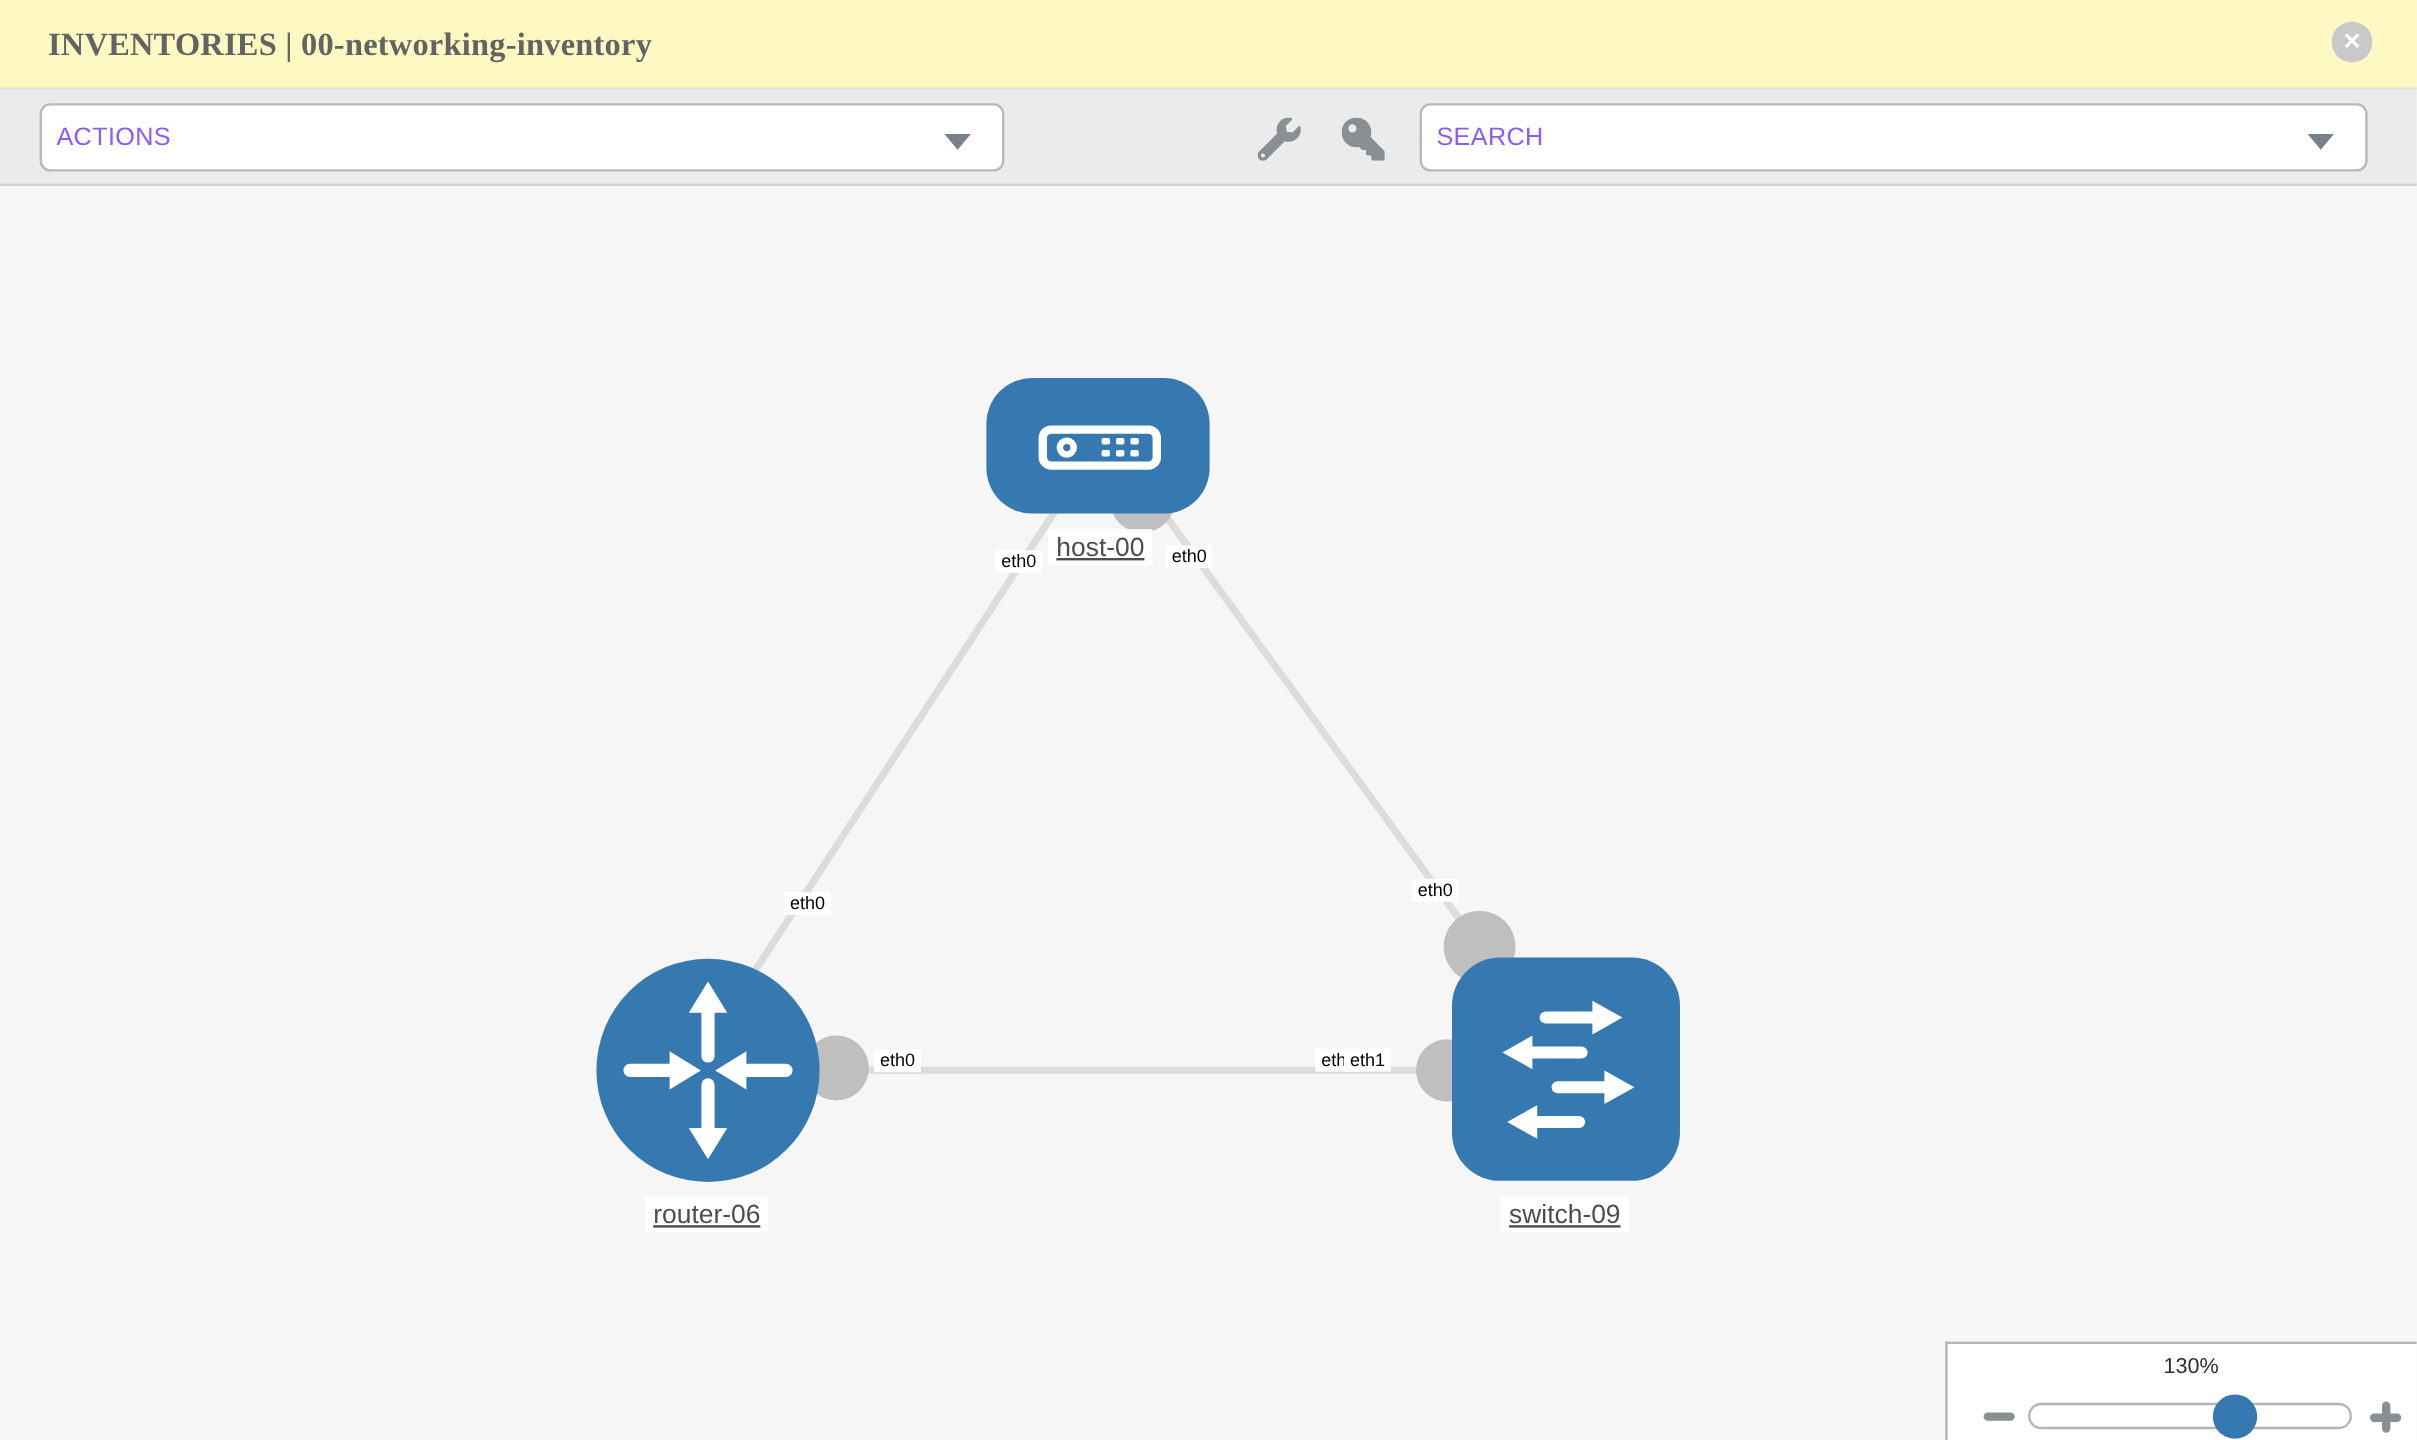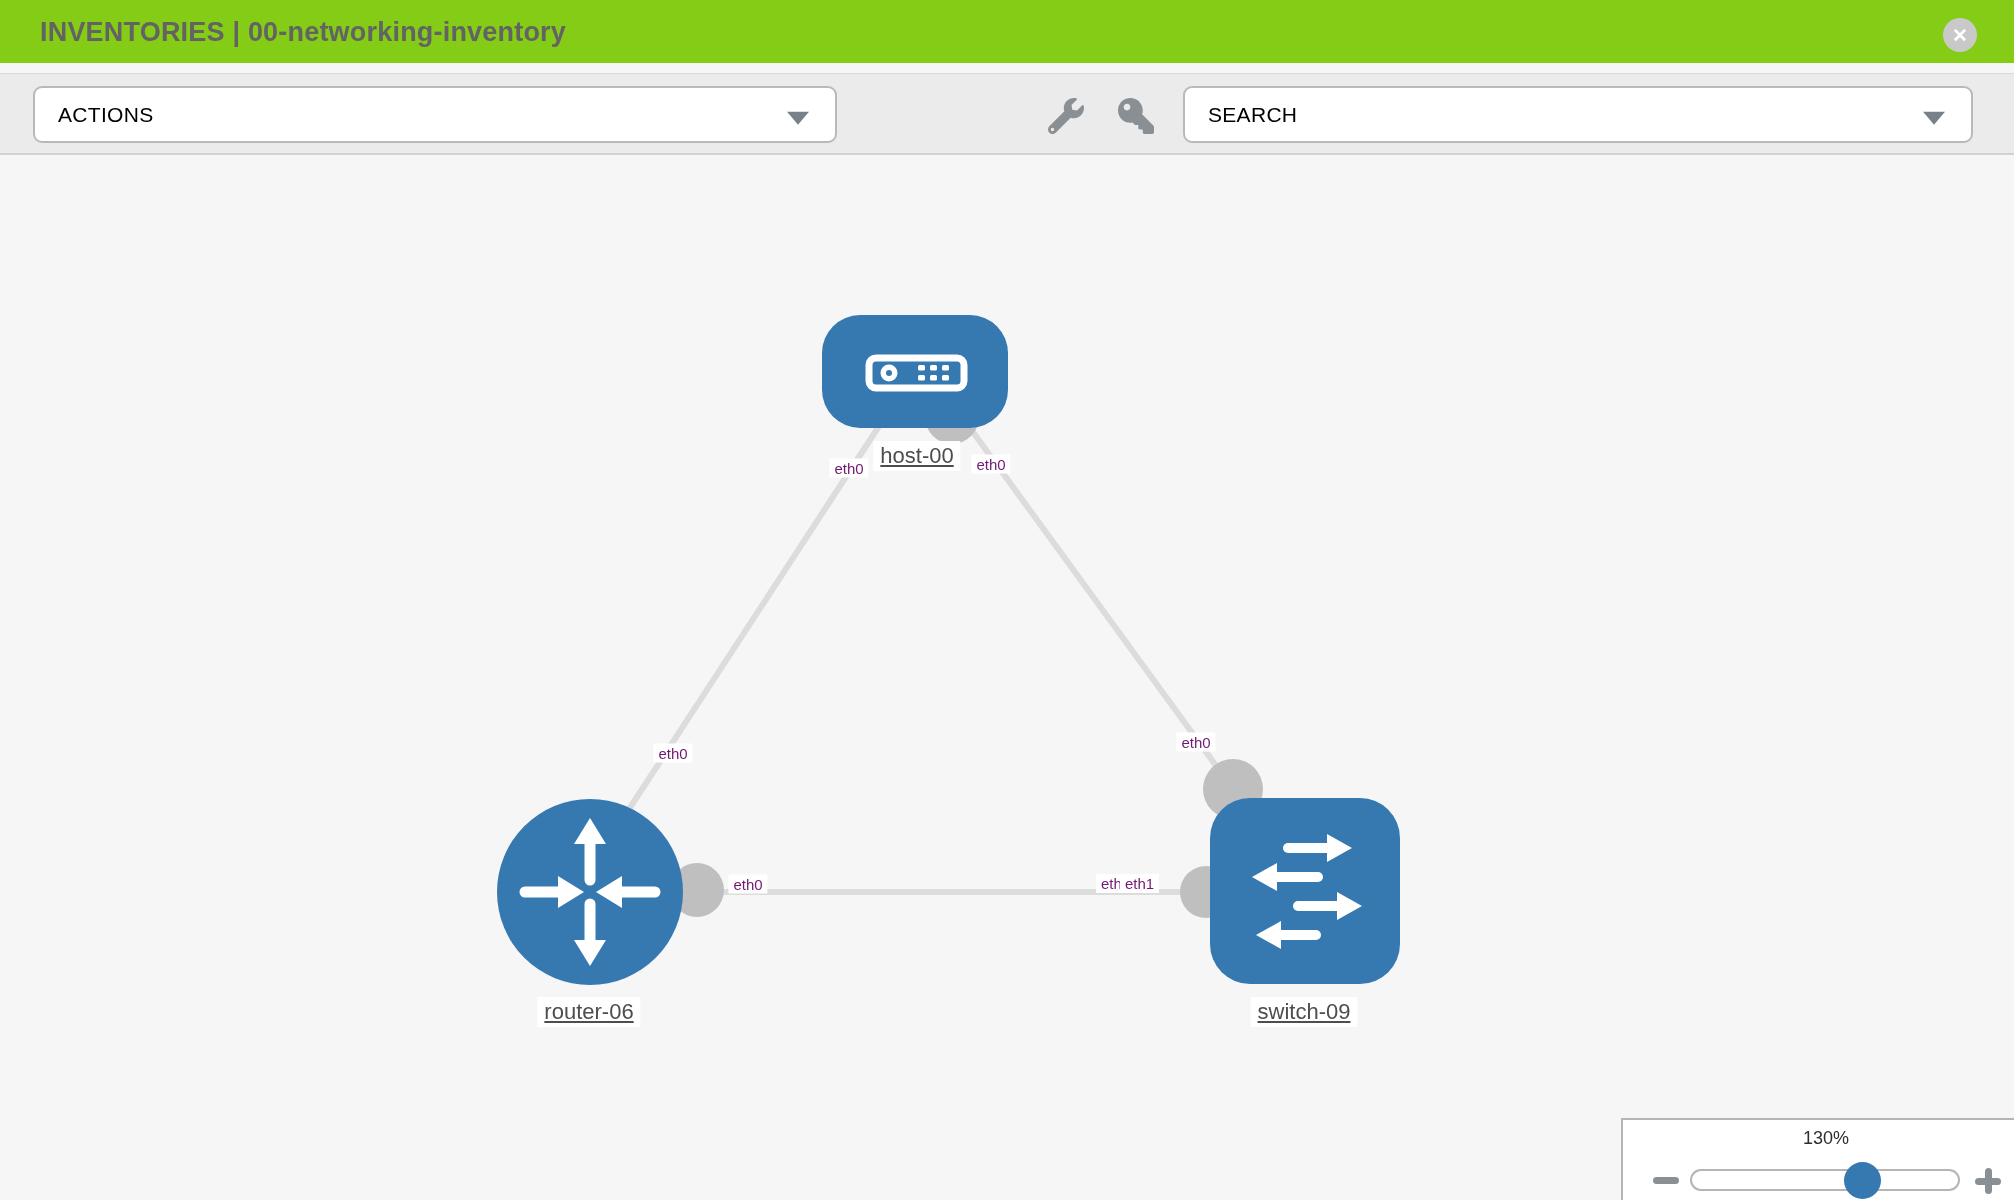--- a/index.html
+++ b/index.html
@@ -2,21 +2,21 @@
 <html><head>
 <meta charset="utf-8">
 <style>
   html,body{margin:0;padding:0;}
   body{
     width:2014px;height:1200px;overflow:hidden;position:relative;
     font-family:"Liberation Sans",sans-serif;background:#f6f6f6;
   }
   
   .header{
-    position:absolute;left:0;top:0;width:2014px;height:63px;background:#84cc16;
+    position:absolute;left:0;top:0;width:2014px;height:73px;background:#fef9c3;font-family:Liberation Serif, serif;
   }
   .header-title{
     position:absolute;left:40px;top:50%;transform:translateY(-50%);
     font-size:27px;font-weight:700;color:#636363;letter-spacing:0.2px;
   }
   .close-btn{
     position:absolute;left:1943px;top:18px;width:34px;height:34px;border-radius:50%;
     background:#c9c9c9;color:#ffffff;display:flex;align-items:center;justify-content:center;
     font-size:19px;font-weight:700;cursor:pointer;
   }
@@ -24,40 +24,40 @@
   .toolbar{
     position:absolute;left:0;top:73px;width:2014px;height:82px;background:#ebebeb;
     border-top:1px solid #dadada;border-bottom:2px solid #d2d2d2;box-sizing:border-box;
   }
   .dropdown{
     position:absolute;top:12px;height:57px;background:#ffffff;
     border:2px solid #b9b9b9;border-radius:9px;box-sizing:border-box;
     display:flex;align-items:center;cursor:pointer;
   }
   .dropdown .dd-text{
-    margin-left:23px;font-size:21px;color:#000000;letter-spacing:0.3px;
+    margin-left:12px;font-size:21px;color:#8b5cf6;letter-spacing:0.3px;
   }
   .dd-caret{
     position:absolute;right:26px;top:50%;transform:translateY(-25%);
     width:0;height:0;border-left:11px solid transparent;border-right:11px solid transparent;
     border-top:13px solid #78818a;
   }
   .dd-actions{left:33px;width:804px;}
   .dd-search{left:1183px;width:790px;text-align:center;}
   .tool-icon{position:absolute;top:24px;width:36px;height:36px;cursor:pointer;}
   .tool-icon svg{width:36px;height:36px;fill:#8a8f94;}
   .icon-wrench{left:1048px;}
   .icon-key{left:1118px;}
   
   .canvas{
     position:absolute;left:0;top:155px;width:2014px;height:1045px;background:#f6f6f6;
   }
   .canvas svg.topo{position:absolute;left:0;top:0;}
   .chip{
-    position:absolute;background:#ffffff;color:#701a75;white-space:nowrap;
+    position:absolute;background:#ffffff;color:#000000;white-space:nowrap;
     transform:translate(-50%,-50%);
   }
   .node-label{font-size:22px;padding:2px 7px;color:#4d4d4d;text-decoration:underline;}
   .if-label{font-size:15px;padding:1px 5px;}
   .if-label.fixed{transform:none;}
   
   .zoom-panel{
     position:absolute;left:1621px;top:927px;width:393px;height:118px;background:#ffffff;
     border:2px solid #b5b5b5;border-right:none;box-sizing:border-box;margin-top:36px;
   }

